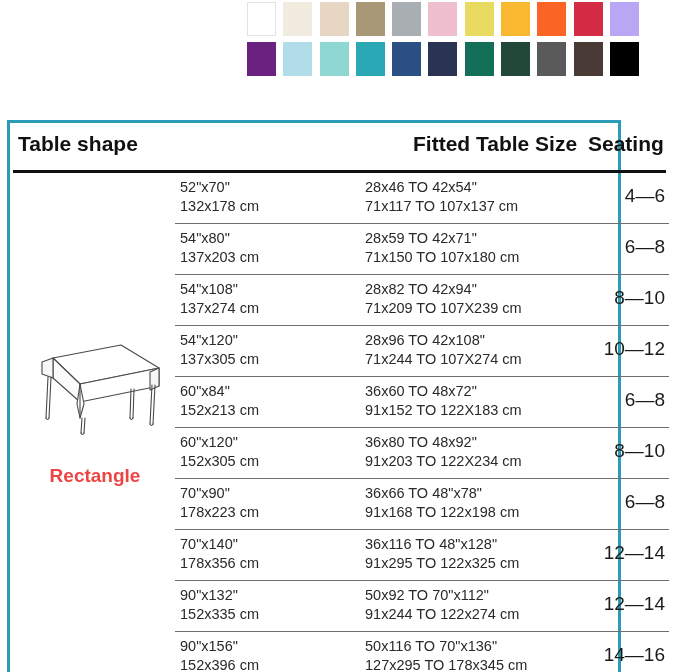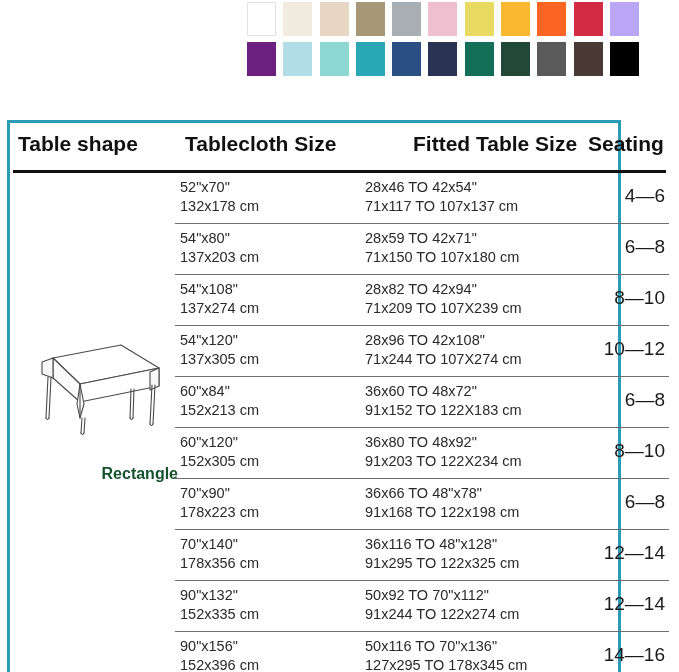--- a/index.html
+++ b/index.html
@@ -105,24 +105,24 @@
     left: 8px;
     top: 157px;
     width: 150px;
     height: 110px;
   }
   #shape-label {
     position: absolute;
     left: 0;
     top: 290px;
     width: 166px;
-    text-align: right;
-    font-size: 16px;
+    text-align: center;
+    font-size: 19px;
     font-weight: 700;
-    color: #14532d;
+    color: #ef4444;
   }
 
   
   #rows {
     position: absolute;
     left: 165px;
     top: 50px;
     width: 494px;
   }
   .row {
@@ -184,21 +184,20 @@
         <div class="swatch" style="background: rgb(74, 58, 54);"></div>
         <div class="swatch" style="background: rgb(0, 0, 0);"></div>
       </div>
   </div>
 </div>
 
 <div id="table-card">
 
   <div id="table-header">
     <div class="th th-shape">Table shape</div>
-    <div class="th th-cloth">Tablecloth Size</div>
     <div class="th th-fitted">Fitted Table Size</div>
     <div class="th th-seating">Seating</div>
   </div>
   <div id="header-rule"></div>
 
   <div id="shape-cell">
     <div id="table-illustration">
       <svg viewBox="0 0 150 110" width="150" height="110" xmlns="http://www.w3.org/2000/svg">
         <g fill="none" stroke="#4a4a4a" stroke-width="1.1" stroke-linejoin="round" stroke-linecap="round">
 

